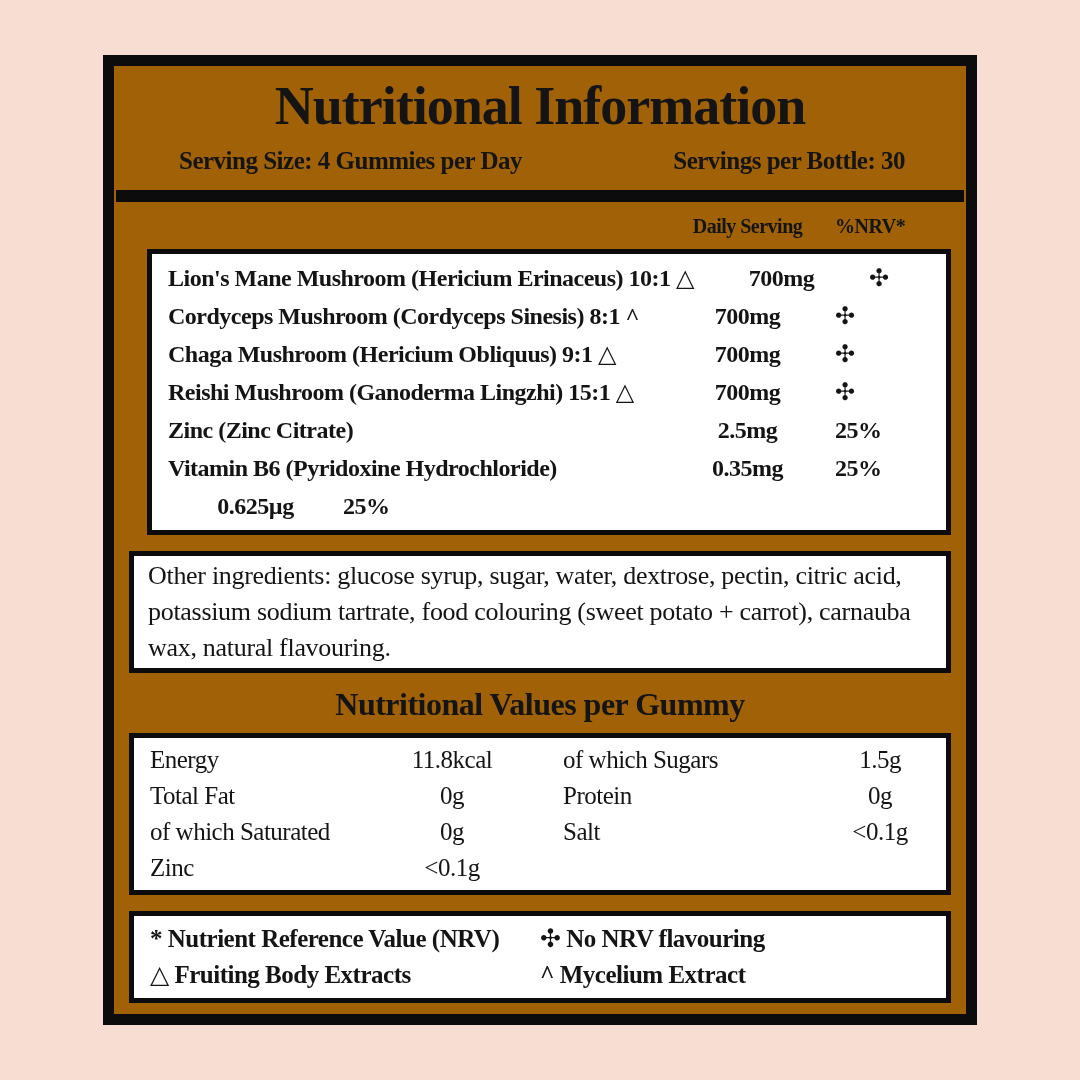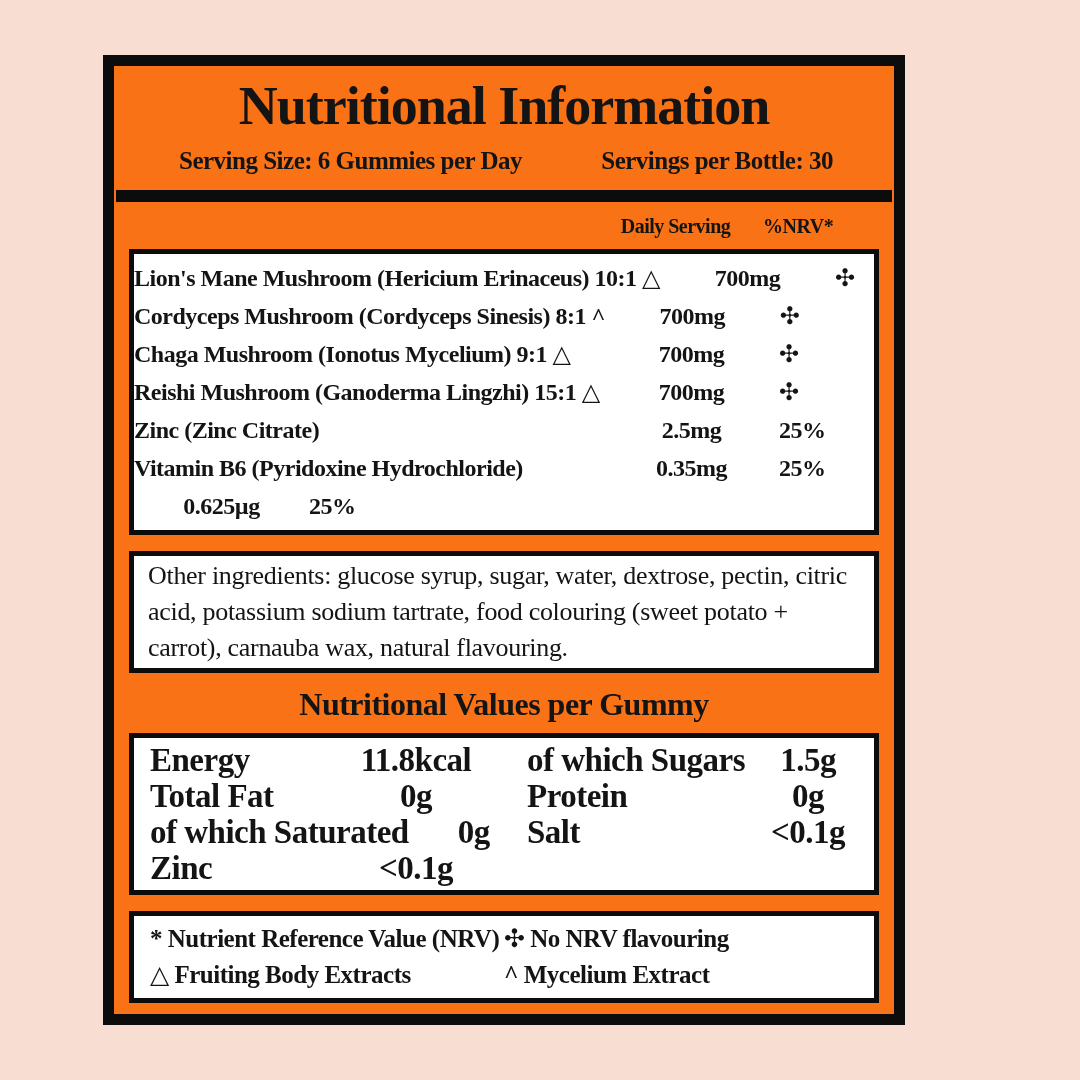--- a/index.html
+++ b/index.html
@@ -3,73 +3,73 @@
 <meta charset="utf-8">
 <style>
   html,body{margin:0;padding:0;}
   body{
     width:1080px;height:1080px;position:relative;overflow:hidden;
     background:#f8ddd2;
     font-family:"Liberation Serif","DejaVu Serif","DejaVu Sans",serif;
     color:#141414;
   }
   .label{
-    position:absolute;left:103px;top:55px;width:802px;height:970px;
-    box-sizing:border-box;background:#f97316;border:11px solid #0c0c0c;
+    position:absolute;left:103px;top:55px;width:874px;height:970px;
+    box-sizing:border-box;background:#a16207;border:11px solid #0c0c0c;
     padding:0 15px;overflow:hidden;
   }
   .title{
     text-align:center;font-size:54px;font-weight:bold;line-height:64px;
     margin-top:8px;letter-spacing:-1px;white-space:nowrap;
   }
   .serving-row{
     display:flex;justify-content:space-between;align-items:baseline;
     font-size:25px;font-weight:bold;margin-top:8px;line-height:30px;
     padding:0 46px 0 50px;letter-spacing:-0.5px;
   }
   .rule{height:12px;background:#0c0c0c;margin:14px -13px 0 -13px;}
   .col-header{
     display:flex;justify-content:flex-end;font-size:20px;font-weight:bold;
     line-height:34px;margin-top:7px;padding-right:21px;letter-spacing:-0.5px;
   }
   .box{
     box-sizing:border-box;border:5px solid #0c0c0c;background:#ffffff;
   }
-  .ingredients{margin-top:6px;padding:5px 0;}
+  .ingredients{margin-top:6px;padding:5px 16px;margin-left:18px;}
   .ing-row{display:flex;align-items:baseline;line-height:38px;font-size:24px;font-weight:bold;letter-spacing:-0.5px;white-space:nowrap;}
   .ing-name{flex:1;text-align:left;overflow:visible;}
   .amount-col{width:175px;text-align:center;flex:none;white-space:nowrap;}
   .nrv-col{width:95px;flex:none;white-space:nowrap;}
   .other{
     margin-top:16px;padding:2px 14px;font-size:26px;font-weight:normal;
     line-height:36px;letter-spacing:-0.3px;
   }
   .section-heading{
     text-align:center;font-size:32px;font-weight:bold;margin:11px 0 9px 0;
     line-height:40px;letter-spacing:-0.5px;
   }
   .values{display:flex;gap:46px;padding:4px 16px;}
   .vcol{flex:1;min-width:0;}
-  .vrow{display:flex;align-items:baseline;line-height:36px;font-size:33px;font-weight:bold;letter-spacing:-0.5px;white-space:nowrap;}
+  .vrow{display:flex;align-items:baseline;line-height:36px;font-size:25px;font-weight:normal;letter-spacing:-0.5px;white-space:nowrap;}
   .vlabel{flex:1;text-align:left;}
   .vval-left{width:130px;text-align:center;flex:none;}
   .vval-right{width:100px;text-align:center;flex:none;}
   .footnotes{margin-top:16px;padding:5px 16px;display:flex;}
   .fcol{flex:1;min-width:0;}
   .fline{line-height:36px;font-size:25px;font-weight:bold;letter-spacing:-0.5px;white-space:nowrap;}
 </style>
 </head>
 <body>
 
 <div class="label">
 
   <div class="title">Nutritional Information</div>
 
   <div class="serving-row">
-    <span>Serving Size: 6 Gummies per Day</span>
+    <span>Serving Size: 4 Gummies per Day</span>
     <span>Servings per Bottle: 30</span>
   </div>
 
   <div class="rule"></div>
 
   <div class="col-header">
     <span class="amount-col">Daily Serving</span>
     <span class="nrv-col">%NRV*</span>
   </div>
 
@@ -78,21 +78,21 @@
       <span class="ing-name">Lion's Mane Mushroom (Hericium Erinaceus) 10:1 △</span>
       <span class="amount-col">700mg</span>
       <span class="nrv-col">✣</span>
     </div>
     <div class="ing-row">
       <span class="ing-name">Cordyceps Mushroom (Cordyceps Sinesis) 8:1 ^</span>
       <span class="amount-col">700mg</span>
       <span class="nrv-col">✣</span>
     </div>
     <div class="ing-row">
-      <span class="ing-name">Chaga Mushroom (Ionotus Mycelium) 9:1 △</span>
+      <span class="ing-name">Chaga Mushroom (Hericium Obliquus) 9:1 △</span>
       <span class="amount-col">700mg</span>
       <span class="nrv-col">✣</span>
     </div>
     <div class="ing-row">
       <span class="ing-name">Reishi Mushroom (Ganoderma Lingzhi) 15:1 △</span>
       <span class="amount-col">700mg</span>
       <span class="nrv-col">✣</span>
     </div>
     <div class="ing-row">
       <span class="ing-name">Zinc (Zinc Citrate)</span>

